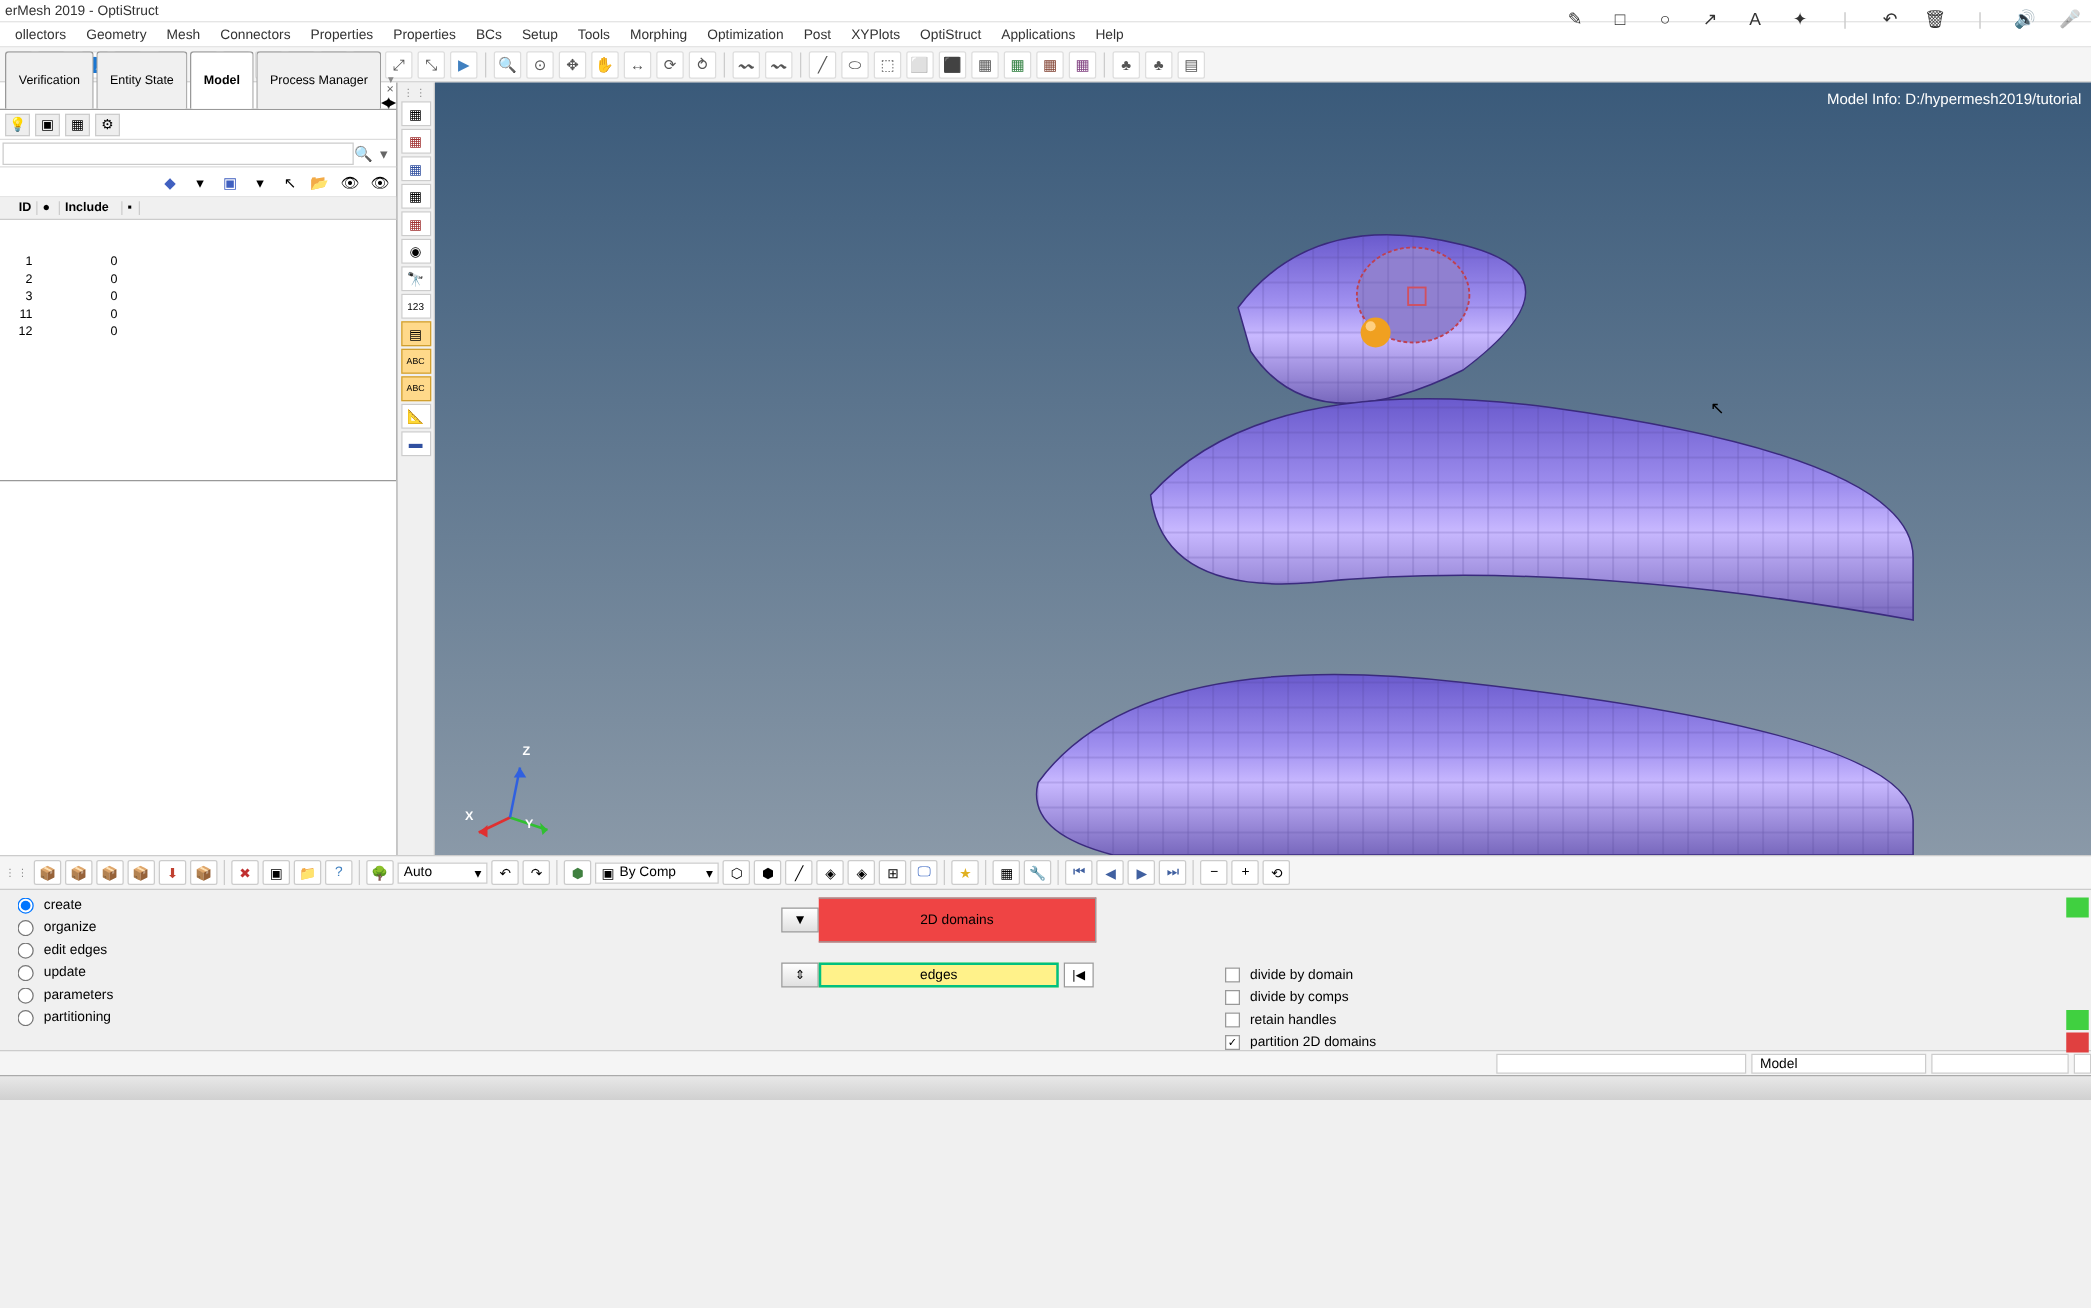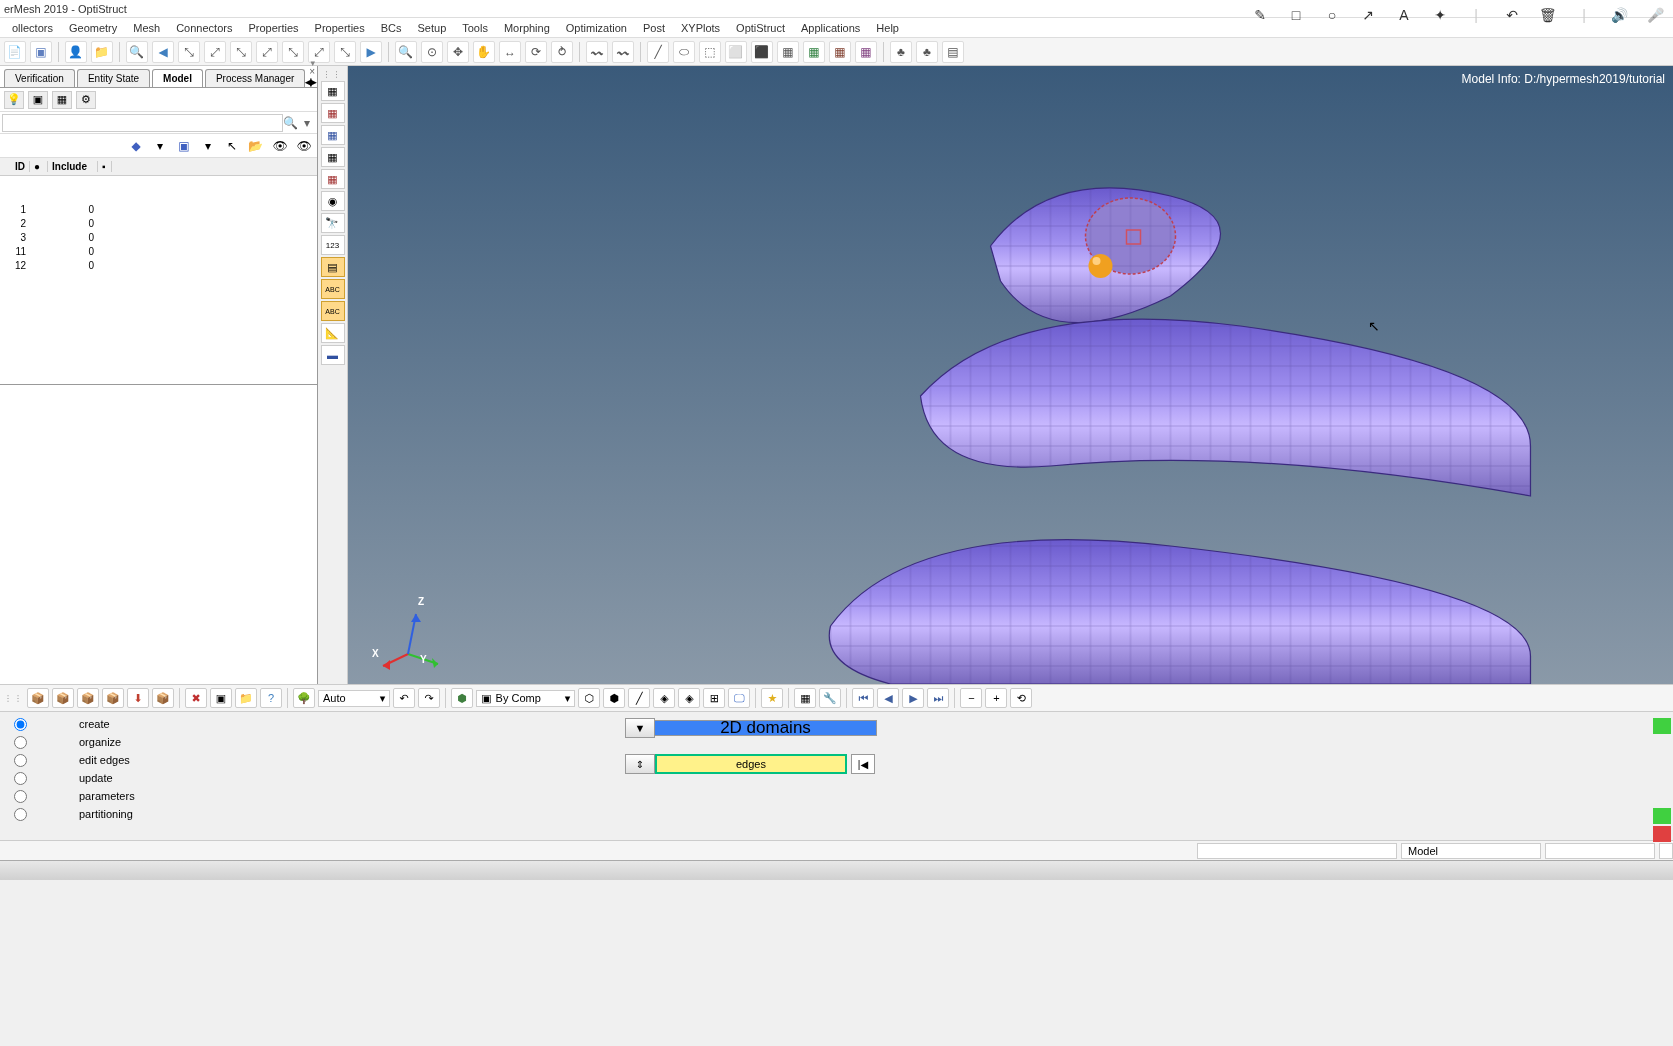--- a/index.html
+++ b/index.html
@@ -23,21 +23,21 @@
 .toolbar-sep { width: 1px; height: 20px; background: #ccc; margin: 0 2px; }
 
 
 .main-area { display: flex; height: 618px; position: relative; }
 
 
 .left-panel { width: 318px; background: #fff; border-right: 1px solid #999; display: flex; flex-direction: column; position: relative; }
 
 
 .left-tabs { height: 22px; display: flex; align-items: flex-end; border-bottom: 1px solid #999; padding-left: 4px; position: relative; }
-.left-tab { padding: 3px 10px; border: 1px solid #999; border-bottom: none; background: #f0f0f0; margin-right: 2px; border-radius: 3px 3px 0 0; font-size: 10px; }
+.left-tab { padding: 17px 10px; border: 1px solid #999; border-bottom: none; background: #f0f0f0; margin-right: 2px; border-radius: 3px 3px 0 0; font-size: 10px; }
 .left-tab.active { background: #fff; font-weight: bold; }
 .left-tab-close { position: absolute; right: 2px; top: 0; font-size: 10px; color: #666; }
 .left-tab-arrows { position: absolute; right: 2px; bottom: 0; font-size: 9px; letter-spacing: -2px; }
 
 
 .left-mini-toolbar { height: 24px; display: flex; align-items: center; gap: 4px; padding: 2px 4px; border-bottom: 1px solid #ddd; }
 .left-mini-toolbar .mini-ico { width: 20px; height: 18px; background: #eee; border: 1px solid #ccc; display: inline-flex; align-items: center; justify-content: center; font-size: 11px; }
 
 
 .left-search { height: 22px; display: flex; align-items: center; border-bottom: 1px solid #ddd; padding: 0 2px; }
@@ -82,26 +82,26 @@
 
 .bottom-toolbar { height: 28px; background: #f5f5f5; border-top: 1px solid #ccc; border-bottom: 1px solid #ccc; display: flex; align-items: center; padding: 0 4px; gap: 3px; }
 .bottom-toolbar .bico { width: 22px; height: 20px; border: 1px solid #ccc; background: #fff; display: inline-flex; align-items: center; justify-content: center; font-size: 11px; border-radius: 2px; }
 .bottom-toolbar .bdrop { border: 1px solid #ccc; background: #fff; padding: 1px 4px; font-size: 11px; display: flex; align-items: center; gap: 4px; }
 
 
 .panel-area { height: 128px; background: #f0f0f0; display: flex; padding: 4px 8px; position: relative; }
 .panel-col { display: flex; flex-direction: column; gap: 2px; }
 .radio-row { display: flex; align-items: center; gap: 8px; height: 16px; }
 .radio-row input[type="radio"] { margin: 0; }
-.radio-row label { font-size: 11px; margin-left: 44px; }
+.radio-row label { font-size: 11px; }
 
 .panel-center { position: absolute; left: 625px; top: 6px; display: flex; flex-direction: column; gap: 16px; }
 .domain-row { display: flex; align-items: center; }
 .domain-dd { width: 30px; height: 20px; background: linear-gradient(#fff,#e0e0e0); border: 1px solid #999; display: flex; align-items: center; justify-content: center; }
-.domain-label { width: 222px; height: 16px; border: 1px solid #999; border-left: none; background: #3b82f6; display: flex; align-items: center; justify-content: center; font-size: 17px; }
+.domain-label { width: 222px; height: 36px; border: 1px solid #999; border-left: none; background: #ef4444; display: flex; align-items: center; justify-content: center; font-size: 11px; }
 .elems-row { display: flex; align-items: center; }
 .elems-stepper { width: 30px; height: 20px; border: 1px solid #999; background: linear-gradient(#fff,#e0e0e0); display: flex; align-items: center; justify-content: center; font-size: 10px; }
 .elems-field { width: 192px; height: 20px; border: 2px solid #00c080; background: #fff28a; display: flex; align-items: center; justify-content: center; font-size: 11px; }
 .elems-btn { width: 24px; height: 20px; border: 1px solid #999; margin-left: 4px; background: #fff; display: flex; align-items: center; justify-content: center; font-size: 10px; }
 
 .panel-right { position: absolute; left: 980px; top: 60px; display: flex; flex-direction: column; gap: 2px; }
 .check-row { display: flex; align-items: center; gap: 8px; height: 16px; }
 .check-row .cb { width: 12px; height: 12px; border: 1px solid #999; background: #fff; display: flex; align-items: center; justify-content: center; font-size: 9px; }
 
 .panel-color-strip { position: absolute; right: 2px; top: 6px; width: 18px; display: flex; flex-direction: column; gap: 2px; }
@@ -419,20 +419,38 @@
       <div class="domain-dd">▼</div>
       <div class="domain-label">2D domains</div>
     </div>
     <div class="elems-row">
       <div class="elems-stepper">⇕</div>
       <div class="elems-field">edges</div>
       <div class="elems-btn">|◀</div>
     </div>
   </div>
 
+  <div class="panel-right">
+    <div class="check-row">
+      <span class="cb"></span>
+      <span>divide by domain</span>
+    </div>
+    <div class="check-row">
+      <span class="cb"></span>
+      <span>divide by comps</span>
+    </div>
+    <div class="check-row">
+      <span class="cb"></span>
+      <span>retain handles</span>
+    </div>
+    <div class="check-row">
+      <span class="cb">✓</span>
+      <span>partition 2D domains</span>
+    </div>
+  </div>
 
   <div class="panel-color-strip">
     <div class="pcs" style="background:#40d040"></div>
     <div style="height:70px"></div>
     <div class="pcs" style="background:#40d040"></div>
     <div class="pcs" style="background:#e04040"></div>
   </div>
 </div>
 
 <div class="status-bar">

